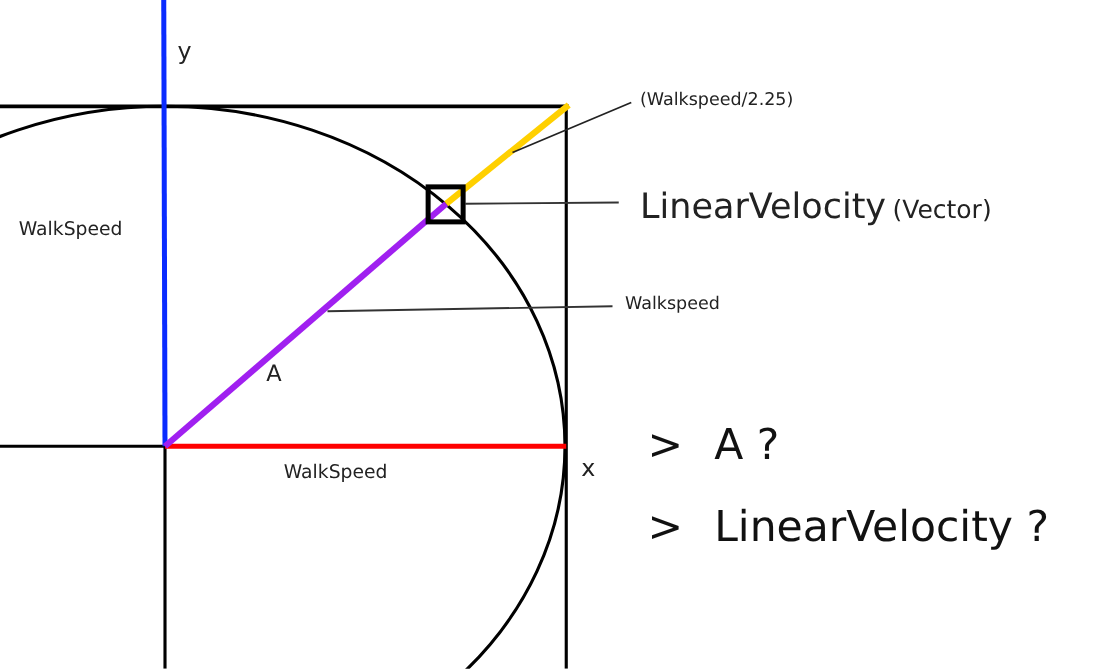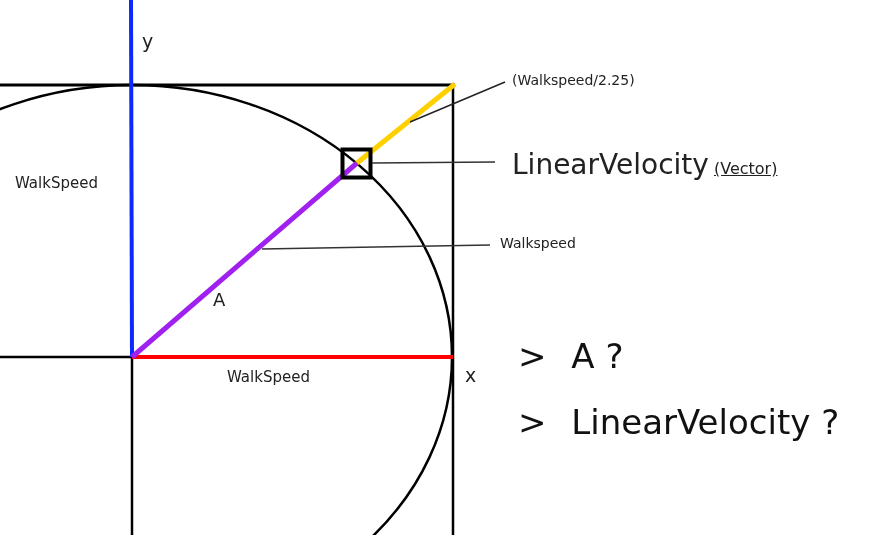--- a/index.html
+++ b/index.html
@@ -43,21 +43,21 @@
 <span class="lbl axis" style="left:465px; top:364px;">x</span>
 
 <span class="lbl small" style="left:15px; top:174px;">WalkSpeed</span>
 <span class="lbl small" style="left:227px; top:368px;">WalkSpeed</span>
 <span class="lbl small" style="left:213px; top:289px; font-size:18px;">A</span>
 <span class="lbl tiny" style="left:500px; top:235px;">Walkspeed</span>
 <span class="lbl tiny" style="left:512px; top:72px;">(Walkspeed/2.25)</span>
 
 <span class="lbl" style="left:512px; top:148px;">
   <span class="mid">LinearVelocity</span>
-  <span class="small" style="font-size:16px;text-decoration:underline;">(Vector)</span>
+  <span class="small" style="font-size:20px;">(Vector)</span>
 </span>
 
 <div class="lbl big" style="left:518px; top:336px;">
   <span>&gt;</span>
   <span style="margin-left:14px;">A ?</span>
 </div>
 <div class="lbl big" style="left:518px; top:402px;">
   <span>&gt;</span>
   <span style="margin-left:14px;">LinearVelocity ?</span>
 </div>

